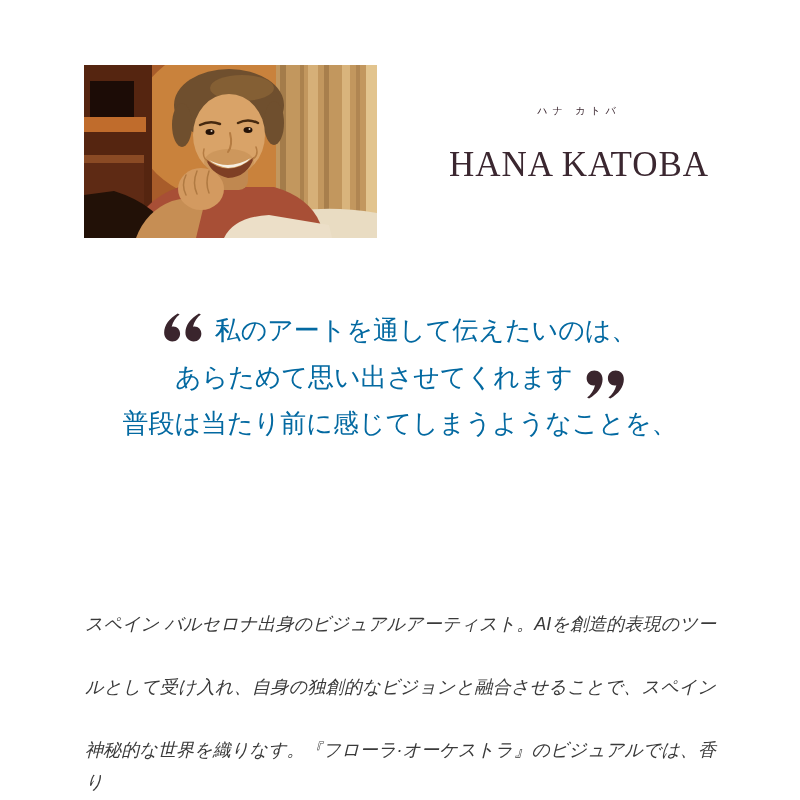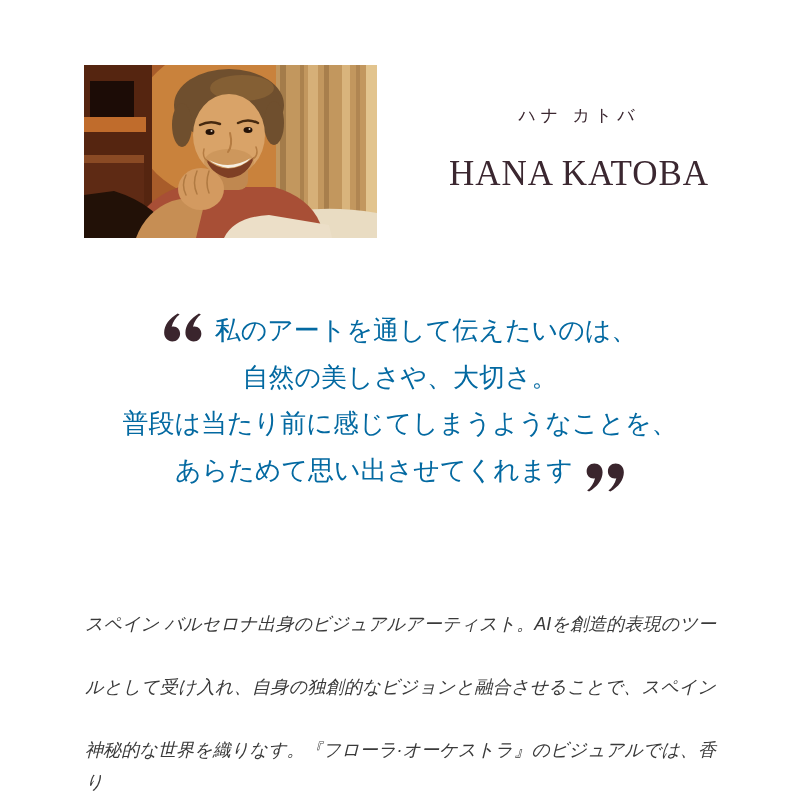--- a/index.html
+++ b/index.html
@@ -5,21 +5,21 @@
   html,body{margin:0;padding:0;background:#ffffff;}
   .page{position:relative;width:800px;height:800px;background:#ffffff;overflow:hidden;
         font-family:"Liberation Sans",sans-serif;}
 
   
   .photo-frame{position:absolute;left:84px;top:65px;width:293px;height:173px;overflow:hidden;}
   .photo-frame svg{display:block;width:100%;height:100%;}
 
   
   .name-block{position:absolute;left:428px;top:104px;width:302px;text-align:center;color:#3b2730;}
-  .furigana{font-family:"Liberation Serif","DejaVu Serif",serif;font-size:17px;
+  .furigana{font-family:"Liberation Serif","DejaVu Serif",serif;font-size:10px;
             letter-spacing:5px;color:#3b2730;white-space:nowrap;}
   .artist-name{margin-top:27px;font-family:"Liberation Serif","DejaVu Serif",serif;
                font-size:35px;letter-spacing:1px;color:#3b2730;white-space:nowrap;}
 
   
   .quote{position:absolute;left:0;top:308px;width:800px;text-align:center;
          font-family:"Liberation Serif","DejaVu Serif",serif;
          font-size:26px;line-height:46.5px;color:#0369a1;}
   .quote .q-line{white-space:nowrap;}
   .qmark{display:inline-block;width:40px;height:29px;line-height:0;vertical-align:baseline;}
@@ -108,32 +108,31 @@
     <div class="q-line">
       <span class="qmark open">
         <svg viewBox="0 0 40 30">
           <g fill="#3a252d">
             <path d="M14.5 0.5 C6 5.5 0.5 12.5 0.5 20.5 C0.5 26 4.5 29.5 9 29.5 C13.6 29.5 17 26 17 21.5 C17 17.2 14 14 10 14 C9.4 14 8.8 14.1 8.3 14.2 C9.6 8.9 12.6 4.3 16.5 1.6 Z"></path>
             <path d="M36.5 0.5 C28 5.5 22.5 12.5 22.5 20.5 C22.5 26 26.5 29.5 31 29.5 C35.6 29.5 39 26 39 21.5 C39 17.2 36 14 32 14 C31.4 14 30.8 14.1 30.3 14.2 C31.6 8.9 34.6 4.3 38.5 1.6 Z"></path>
           </g>
         </svg>
       </span><span>私のアートを通して伝えたいのは、</span>
     </div>
-    <div class="q-line">自然の美しさや、大切さ。</div>
-    <div class="q-line">普段は当たり前に感じてしまうようなことを、</div>
     <div class="q-line">
       <span>あらためて思い出させてくれます</span><span class="qmark close">
         <svg viewBox="0 0 40 30">
           <g fill="#3a252d" transform="rotate(180 20 15)">
             <path d="M14.5 0.5 C6 5.5 0.5 12.5 0.5 20.5 C0.5 26 4.5 29.5 9 29.5 C13.6 29.5 17 26 17 21.5 C17 17.2 14 14 10 14 C9.4 14 8.8 14.1 8.3 14.2 C9.6 8.9 12.6 4.3 16.5 1.6 Z"></path>
             <path d="M36.5 0.5 C28 5.5 22.5 12.5 22.5 20.5 C22.5 26 26.5 29.5 31 29.5 C35.6 29.5 39 26 39 21.5 C39 17.2 36 14 32 14 C31.4 14 30.8 14.1 30.3 14.2 C31.6 8.9 34.6 4.3 38.5 1.6 Z"></path>
           </g>
         </svg>
       </span>
     </div>
+    <div class="q-line">普段は当たり前に感じてしまうようなことを、</div>
   </section>
 
   <section class="bio">
     <div class="j">スペイン バルセロナ出身のビジュアルアーティスト。AIを創造的表現のツー</div>
     <div class="j">ルとして受け入れ、自身の独創的なビジョンと融合させることで、スペイン</div>
     <div class="j">神秘的な世界を織りなす。『フローラ·オーケストラ』のビジュアルでは、香り</div>
 
   </section>
 
 </div>

